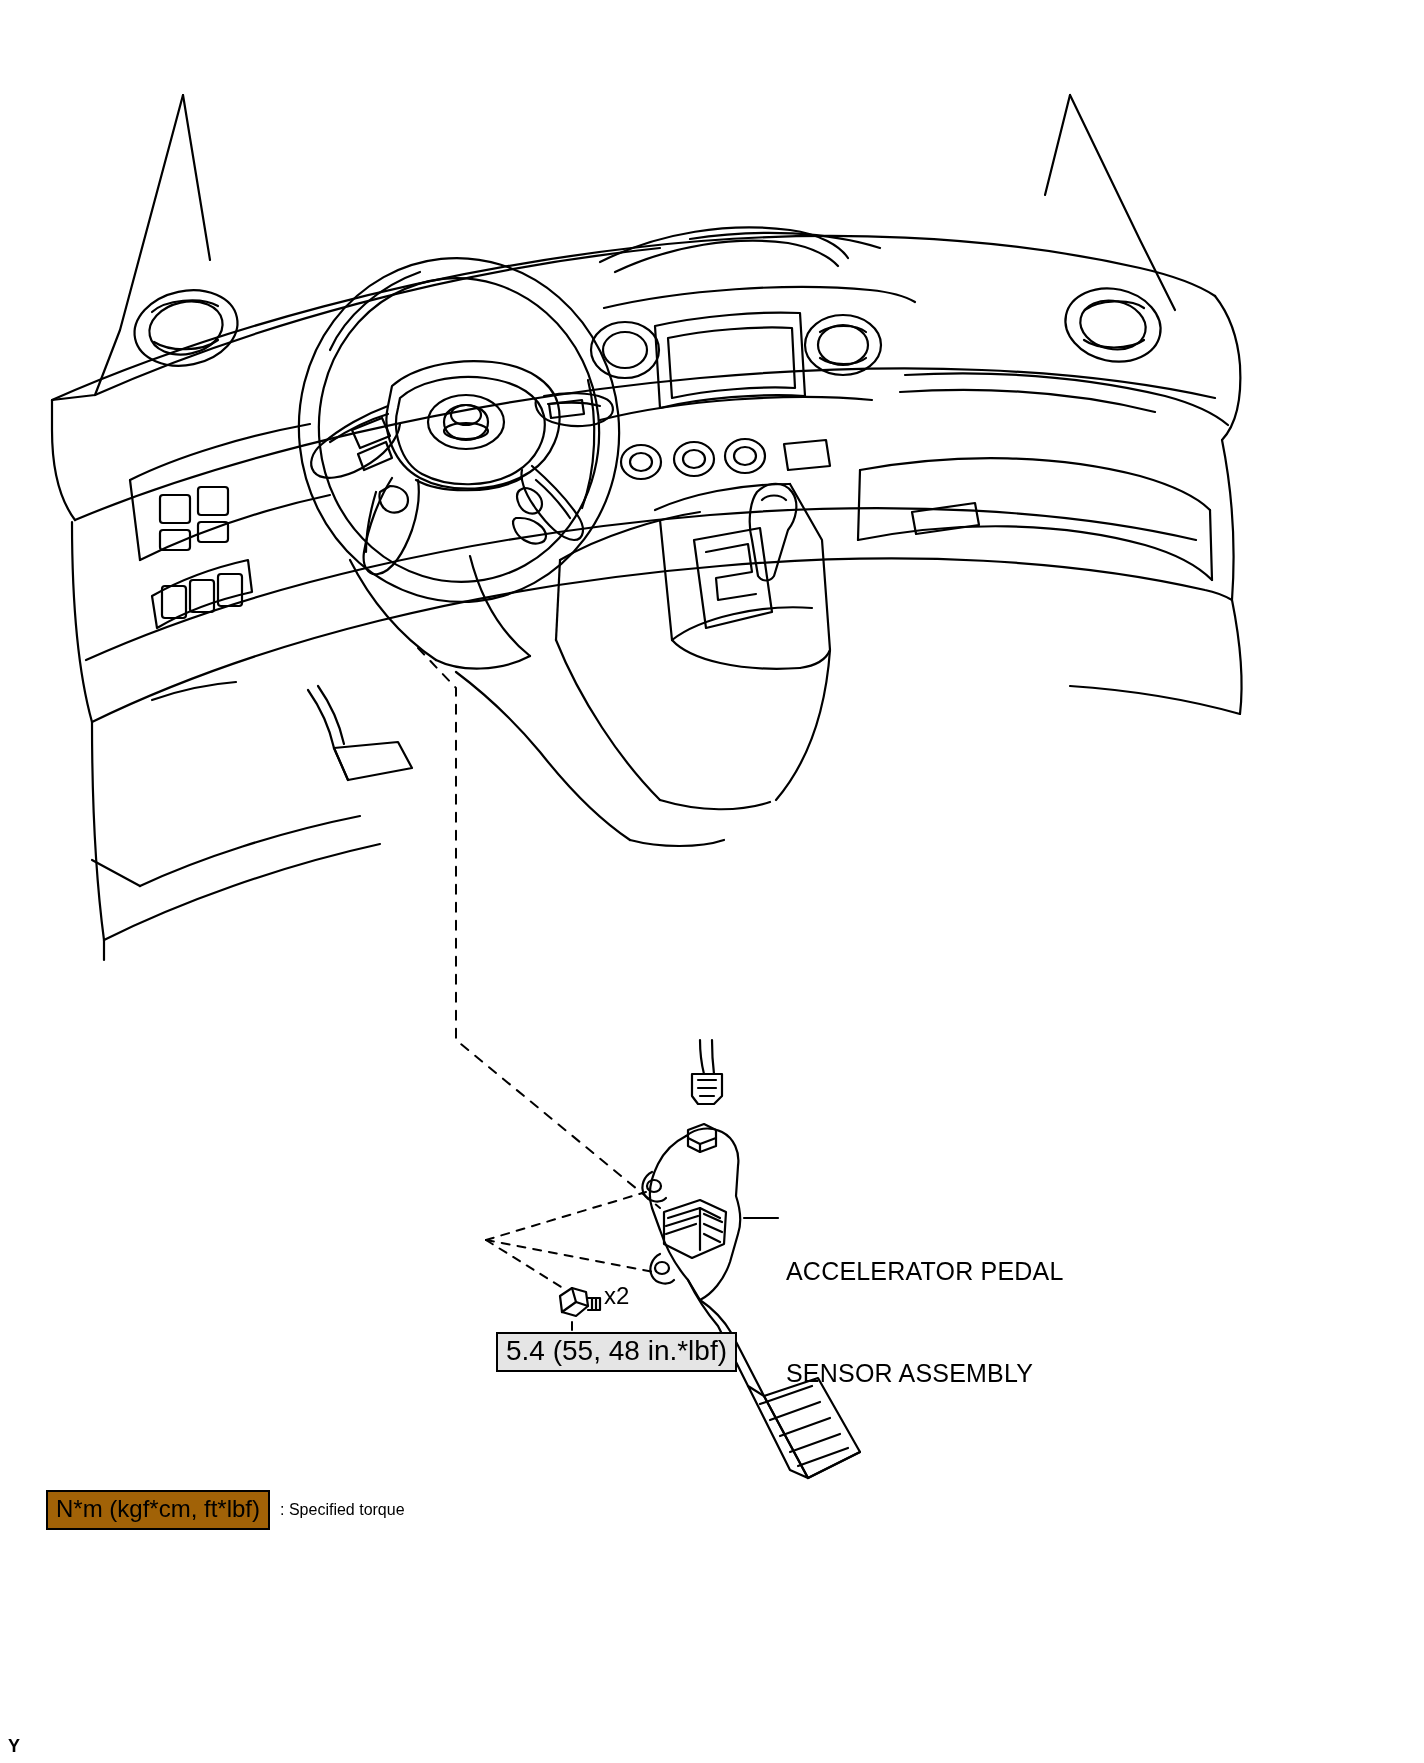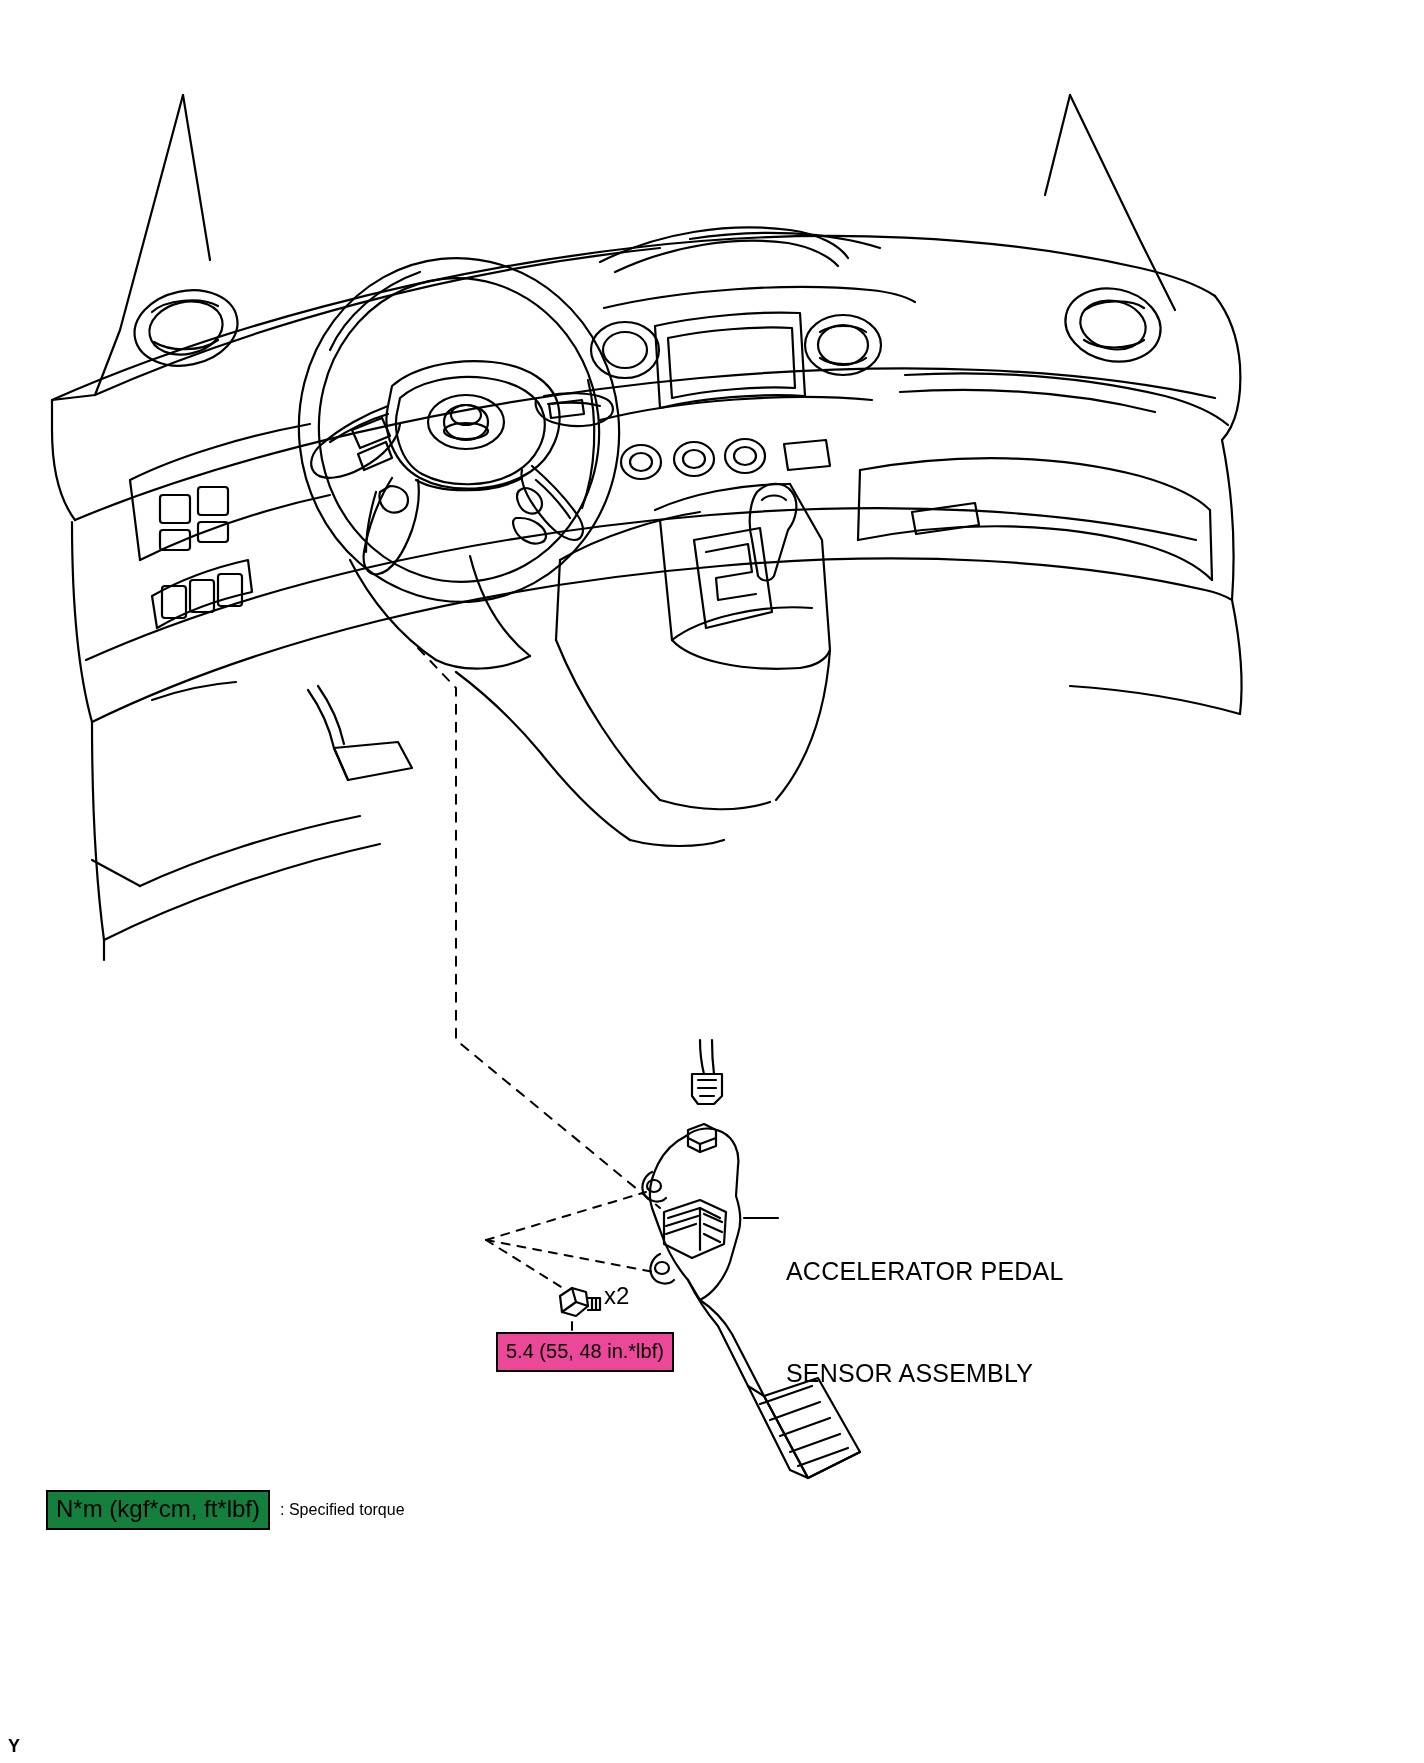--- a/index.html
+++ b/index.html
@@ -39,33 +39,33 @@
     font-size: 25px;
     line-height: 34px;
     letter-spacing: 0.2px;
   }
   .qty-label {
     font-size: 24px;
   }
   .torque-box {
     position: absolute;
     border: 2px solid #000;
-    background: #ec4899;
+    background: #e5e5e5;
     padding: 3px 8px 5px 8px;
-    font-size: 20px;
+    font-size: 28px;
     line-height: 28px;
   }
   .legend-row {
     position: absolute;
     display: flex;
     align-items: center;
   }
   .legend-box {
     border: 2px solid #000;
-    background: #15803d;
+    background: #a16207;
     padding: 3px 8px 5px 8px;
     font-size: 24px;
     line-height: 28px;
   }
   .legend-text {
     font-size: 16px;
     margin-left: 10px;
   }
   .corner-mark {
     position: absolute;

